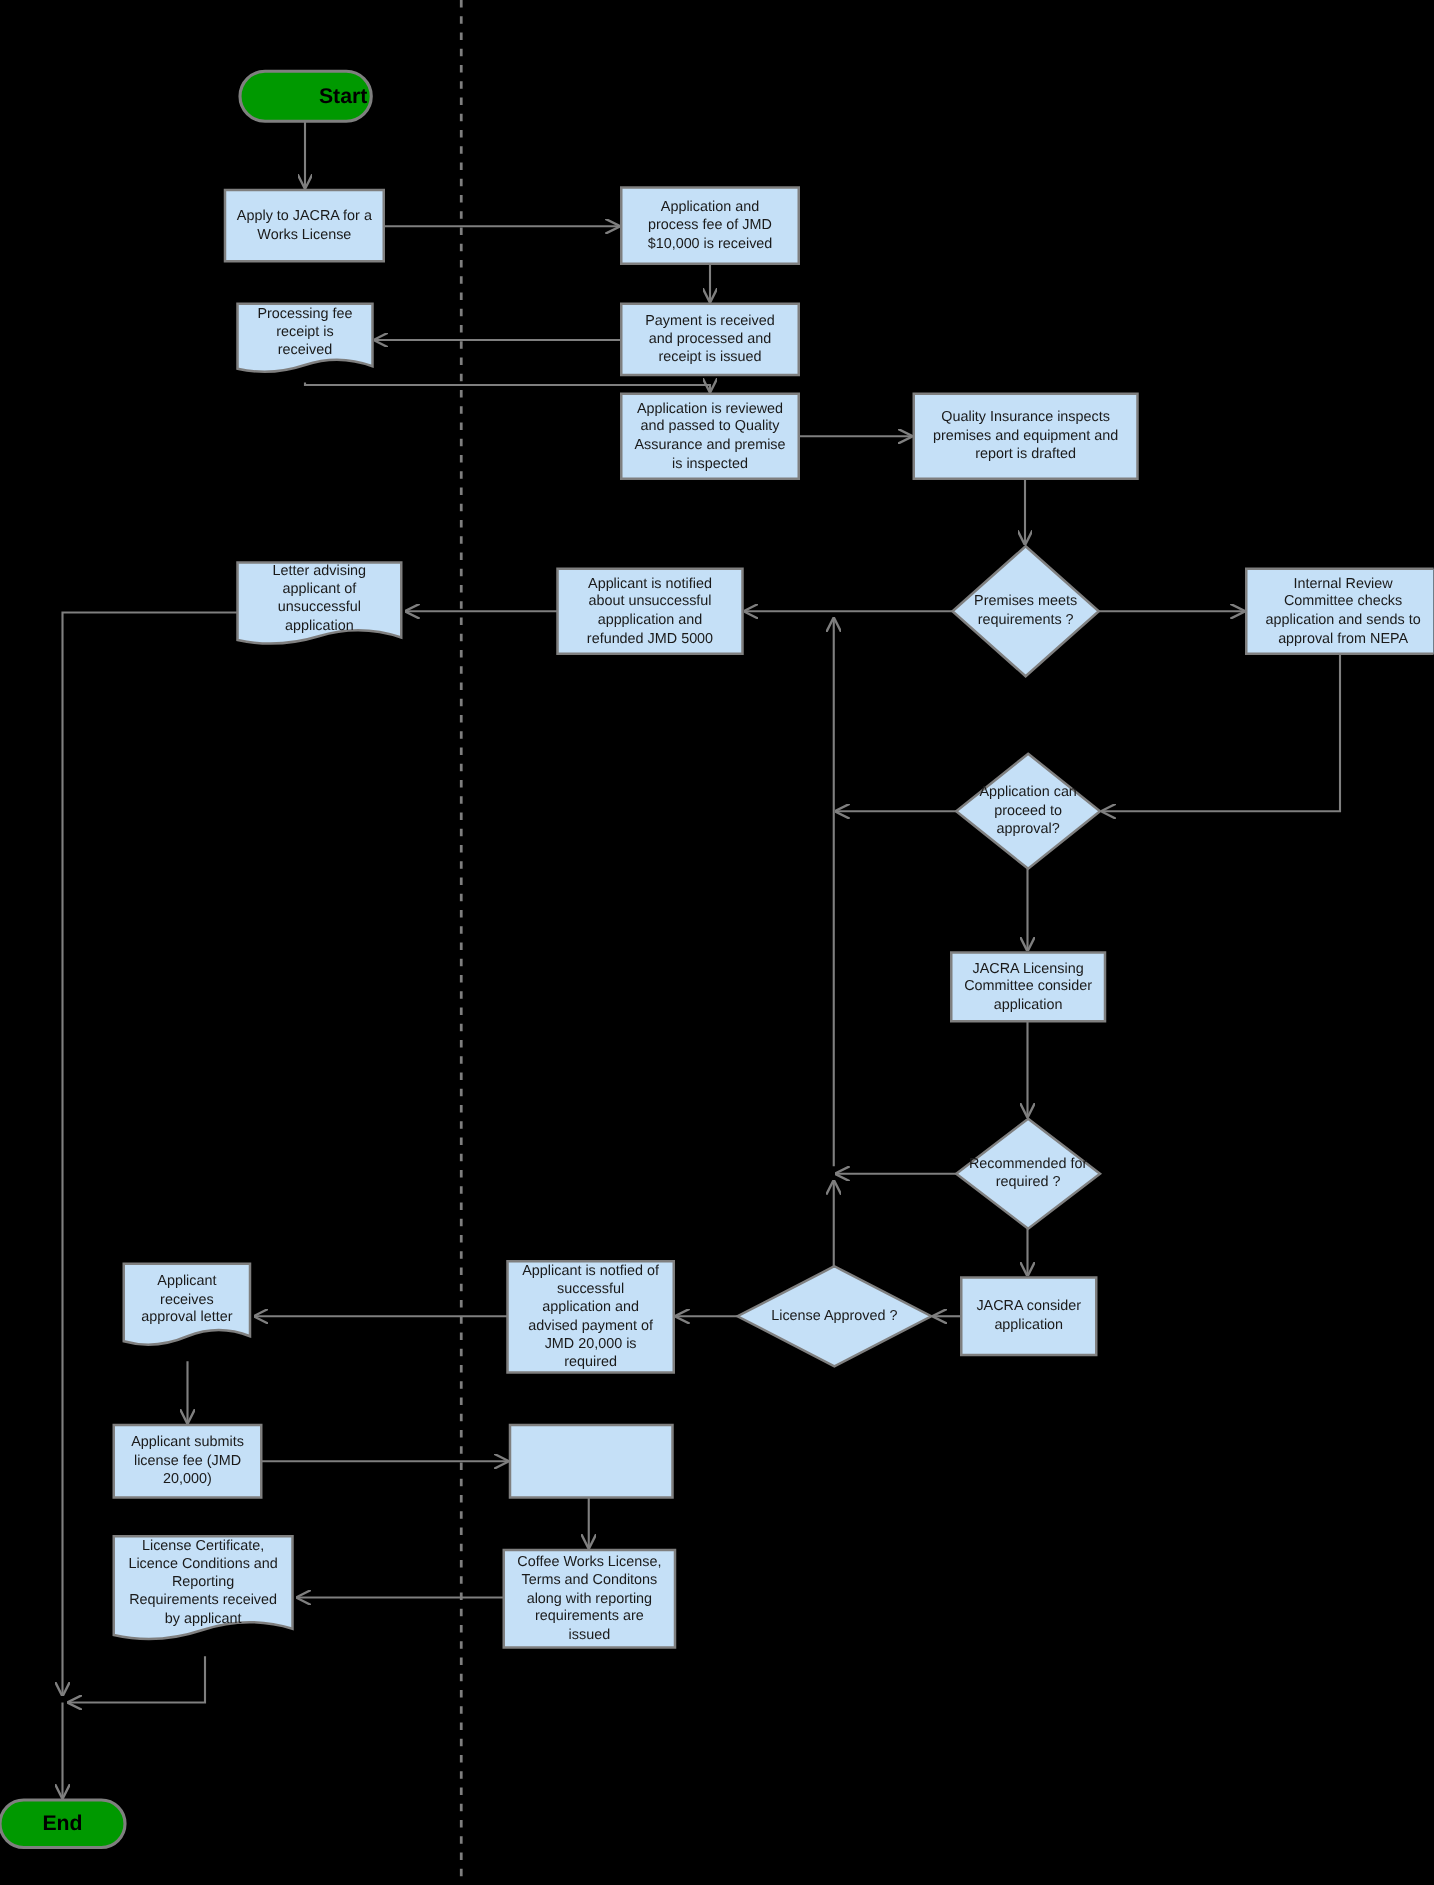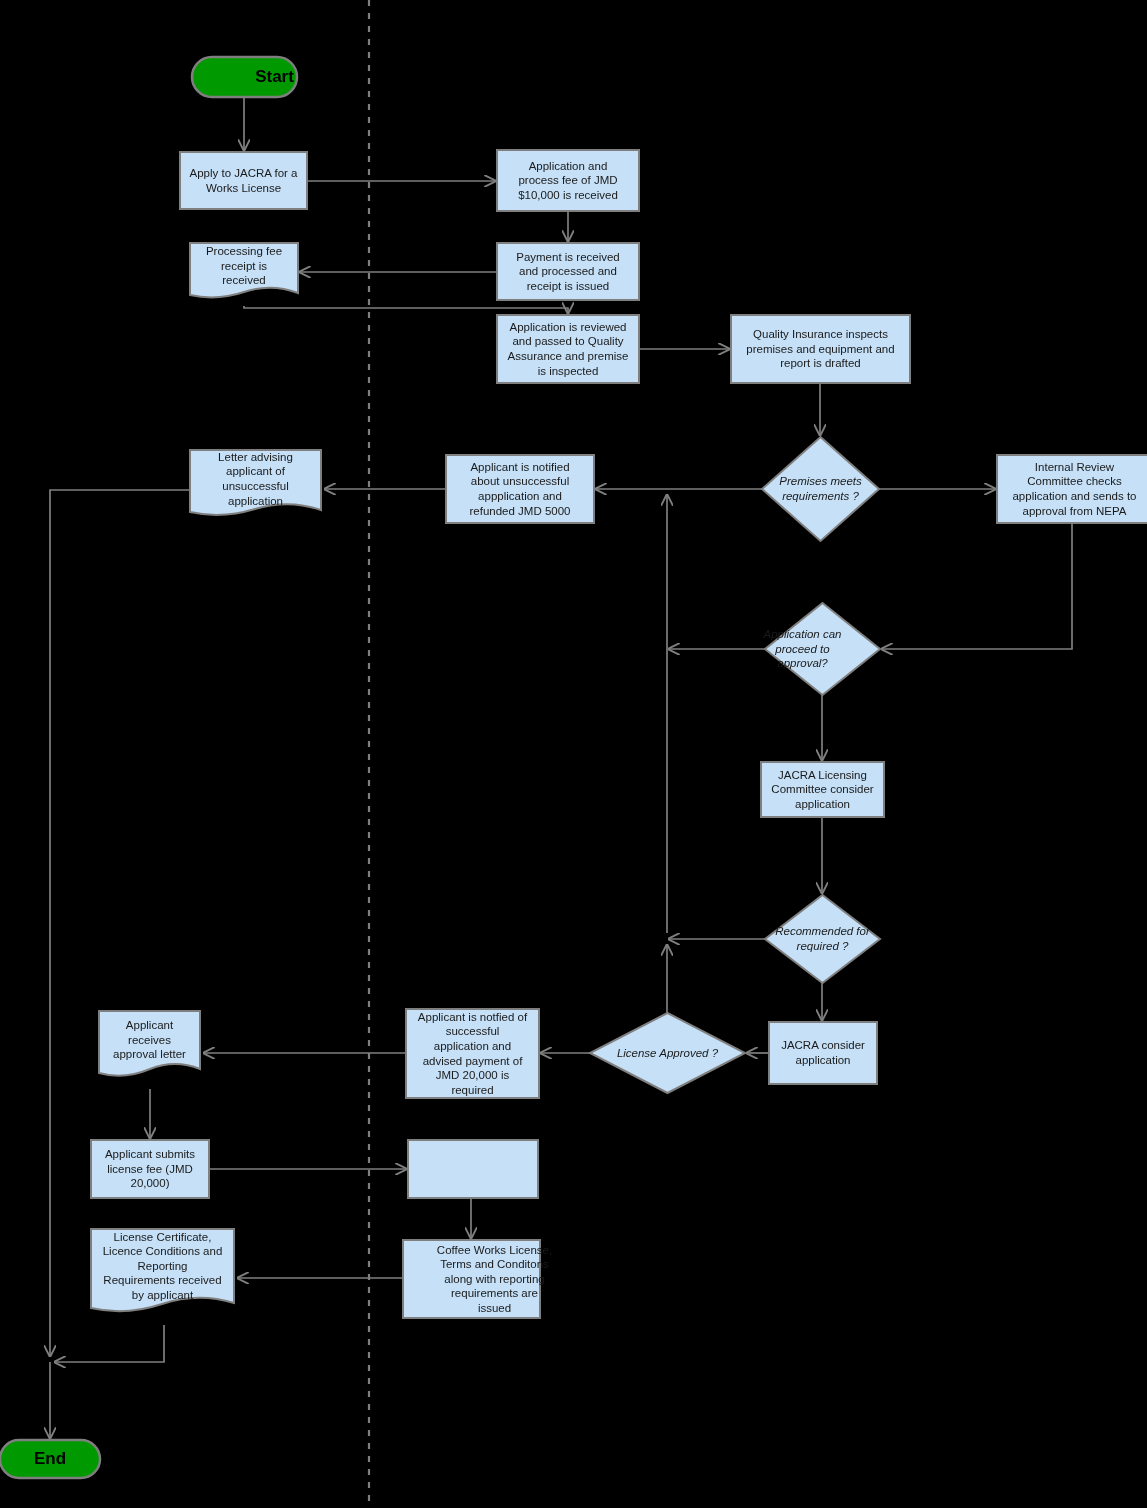--- a/index.html
+++ b/index.html
@@ -34,21 +34,20 @@
     pointer-events: none;
     white-space: pre-line;
   }
   .terminal-label {
     font-weight: bold;
     font-size: 17px;
     color: #000000;
   }
   .diamond-label {
     font-size: 11.5px;
-    font-style: italic;
   }
 </style>
 </head>
 <body>
 
 <div id="canvas">
 
   <svg class="layer" viewBox="0 0 1147 1508">
     <defs>
       <marker id="arw" viewBox="0 0 10 10" refX="9" refY="5" markerWidth="7" markerHeight="7" orient="auto-start-reverse">
@@ -201,21 +200,21 @@
   <div class="node-label" style="left:446px; top:455px; width:148px; height:68px;">Applicant is notified
 about  unsuccessful
 appplication and
 refunded JMD 5000</div>
 
   <div class="node-label" style="left:190px; top:448px; width:131px; height:62px;">Letter advising
 applicant of
 unsuccessful
 application</div>
 
-  <div class="node-label diamond-label" style="left:740px; top:603px; width:125px; height:92px;">Application can
+  <div class="node-label diamond-label" style="left:760px; top:603px; width:125px; height:92px;">Application can
 proceed to
 approval?</div>
 
   <div class="node-label" style="left:761px; top:762px; width:123px; height:55px;">JACRA Licensing
 Committee consider
 application</div>
 
   <div class="node-label diamond-label" style="left:755px; top:895px; width:135px; height:88px;">Recommended for
 required ?</div>
 
@@ -233,21 +232,21 @@
 
   <div class="node-label" style="left:99px; top:1009px; width:101px; height:62px;">Applicant
 receives
 approval letter</div>
 
   <div class="node-label" style="left:91px; top:1140px; width:118px; height:58px;">Applicant submits
 license fee (JMD
 20,000)</div>
 
 
-  <div class="node-label" style="left:403px; top:1240px; width:137px; height:78px;padding-left:23px;">Coffee Works License,
+  <div class="node-label" style="left:403px; top:1240px; width:137px; height:78px;">Coffee Works License,
 Terms and Conditons
 along with reporting
 requirements are
 issued</div>
 
   <div class="node-label" style="left:91px; top:1227px; width:143px; height:78px;">License Certificate,
 Licence Conditions and
 Reporting
 Requirements received
 by applicant</div>

